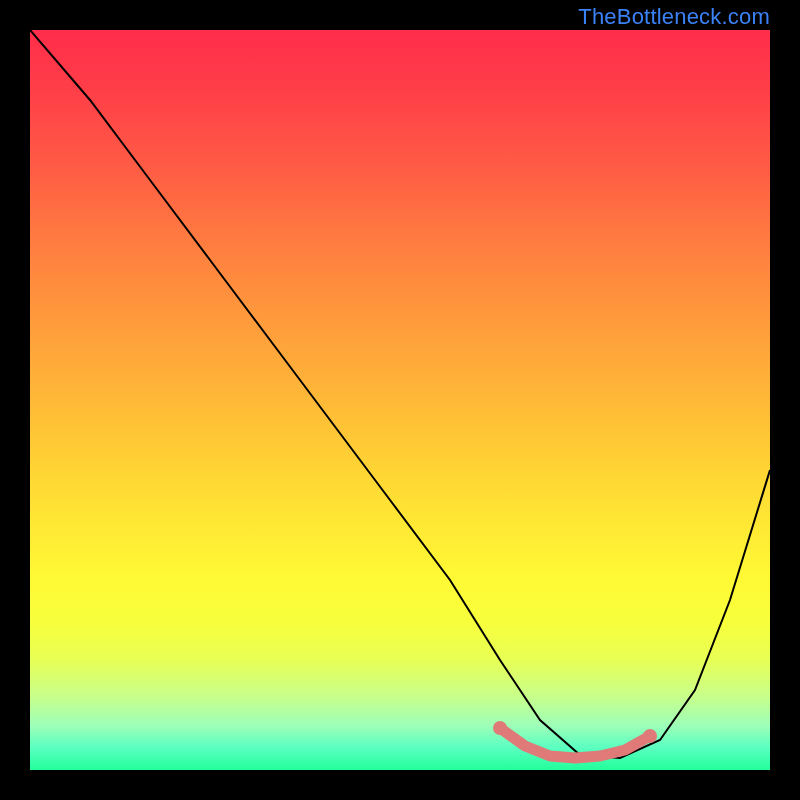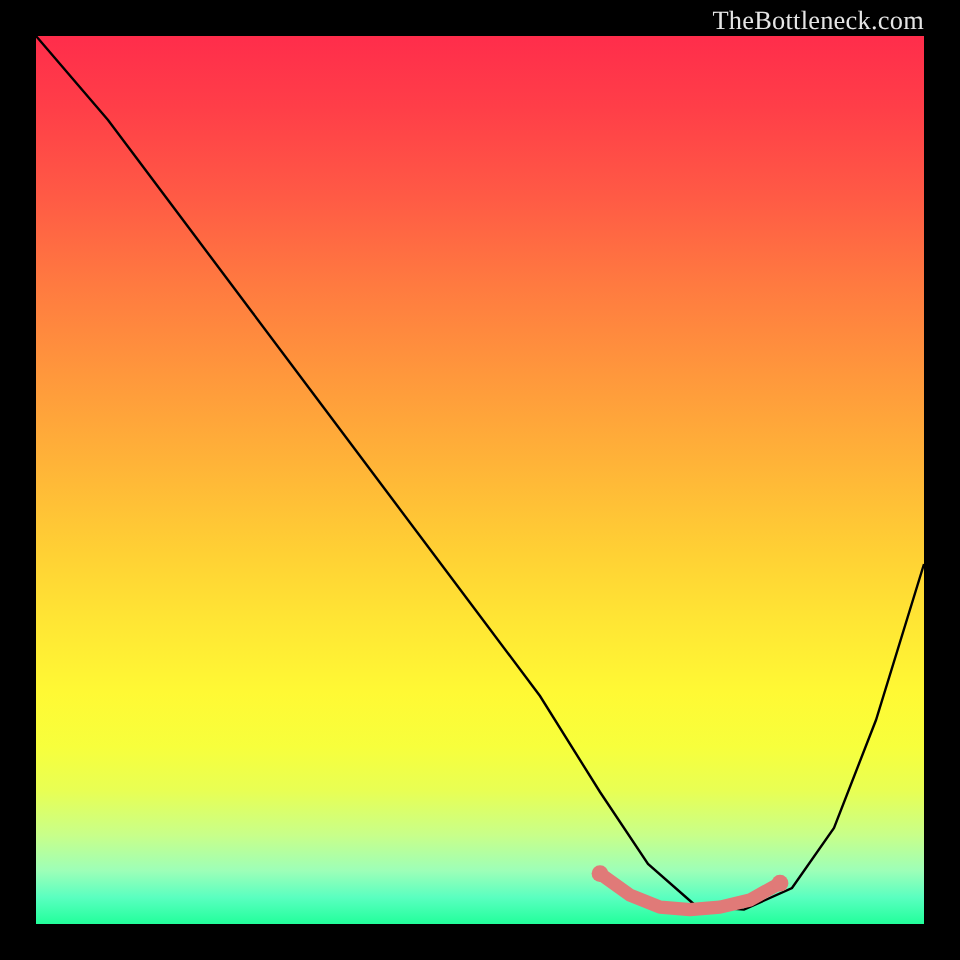--- a/index.html
+++ b/index.html
@@ -31,23 +31,23 @@
       #c8ff8a 90%,
       #9dffb8 94%,
       #5affc0 97%,
       #22ff9b 100%
     );
   }
   .watermark {
     position: absolute;
     top: 4px;
     right: 30px;
-    font-family: Liberation Serif, serif;
+    font-family: Liberation Sans, sans-serif;
     font-size: 22px;
-    color: #e5e5e5;
+    color: #3b82f6;
     font-weight: 500;
     letter-spacing: 0.2px;
   }
   svg.curves {
     position: absolute;
     left: 0; top: 0;
     width: 740px; height: 740px;
   }
 </style>
 </head>

